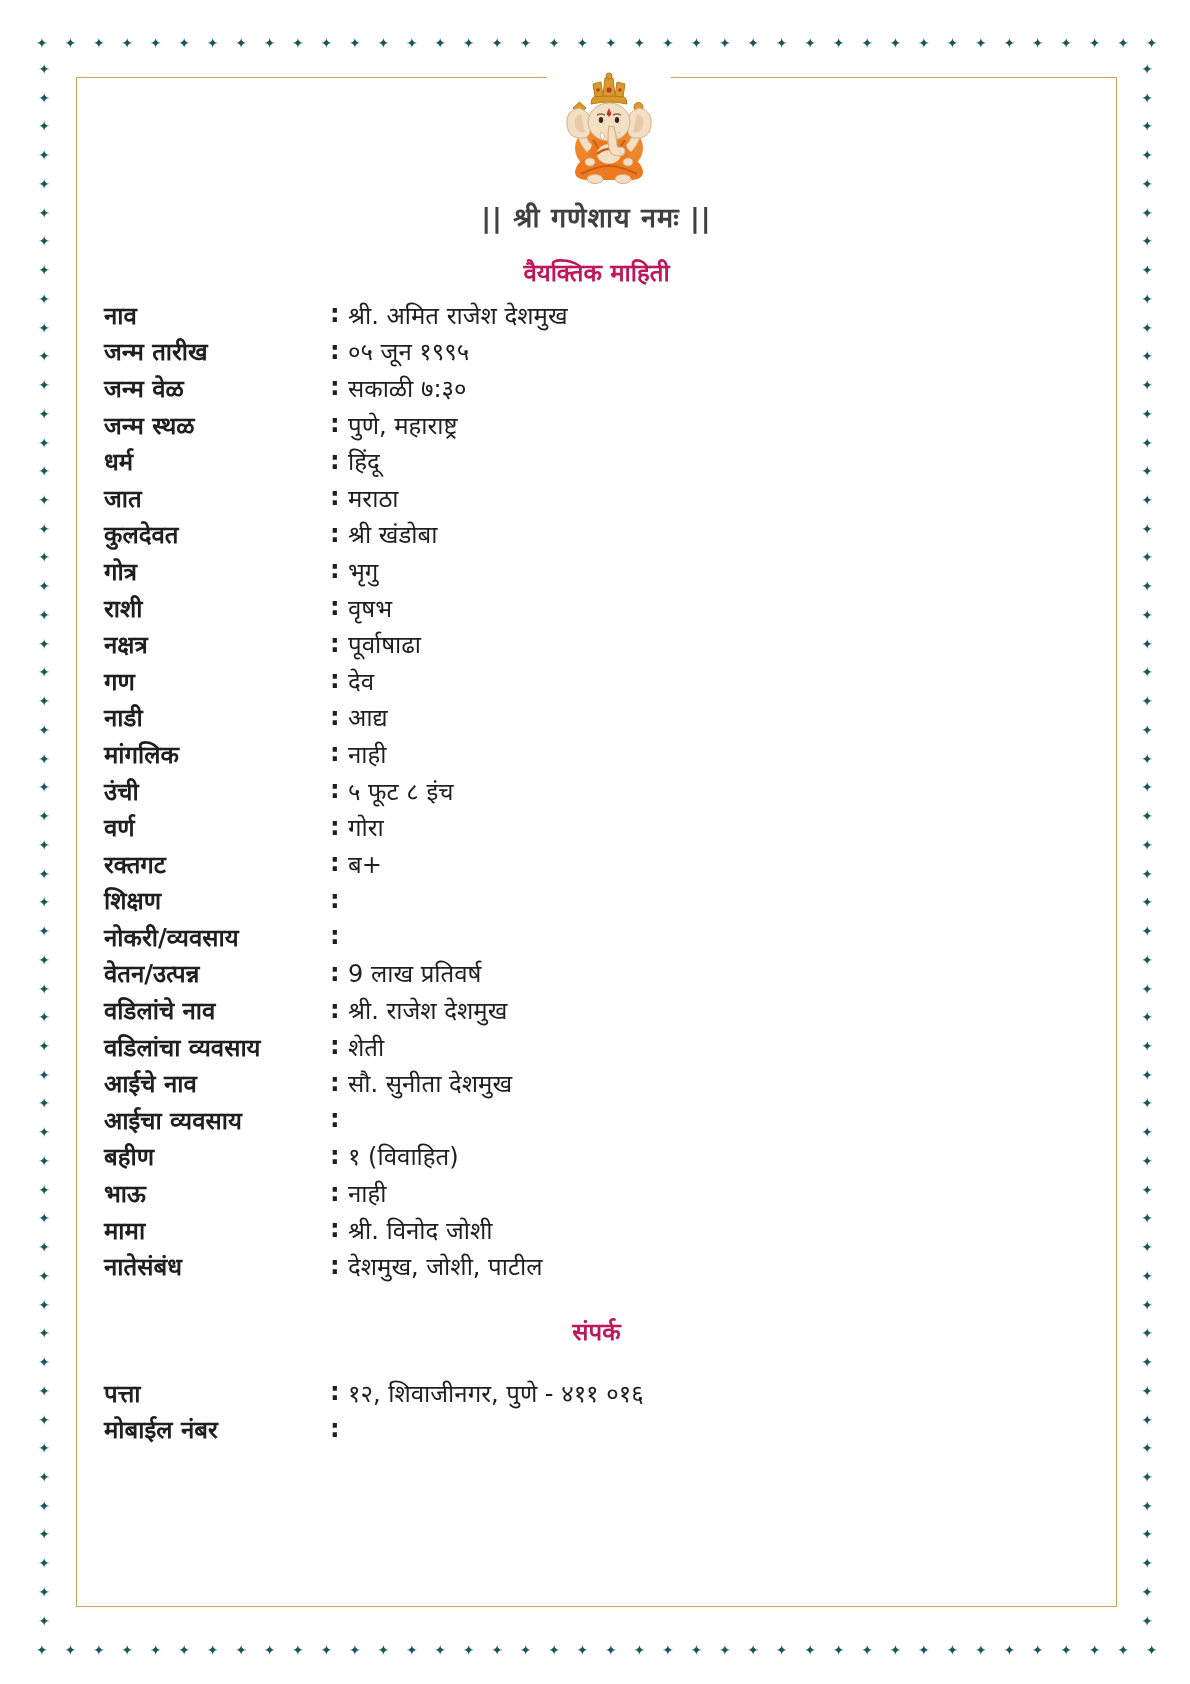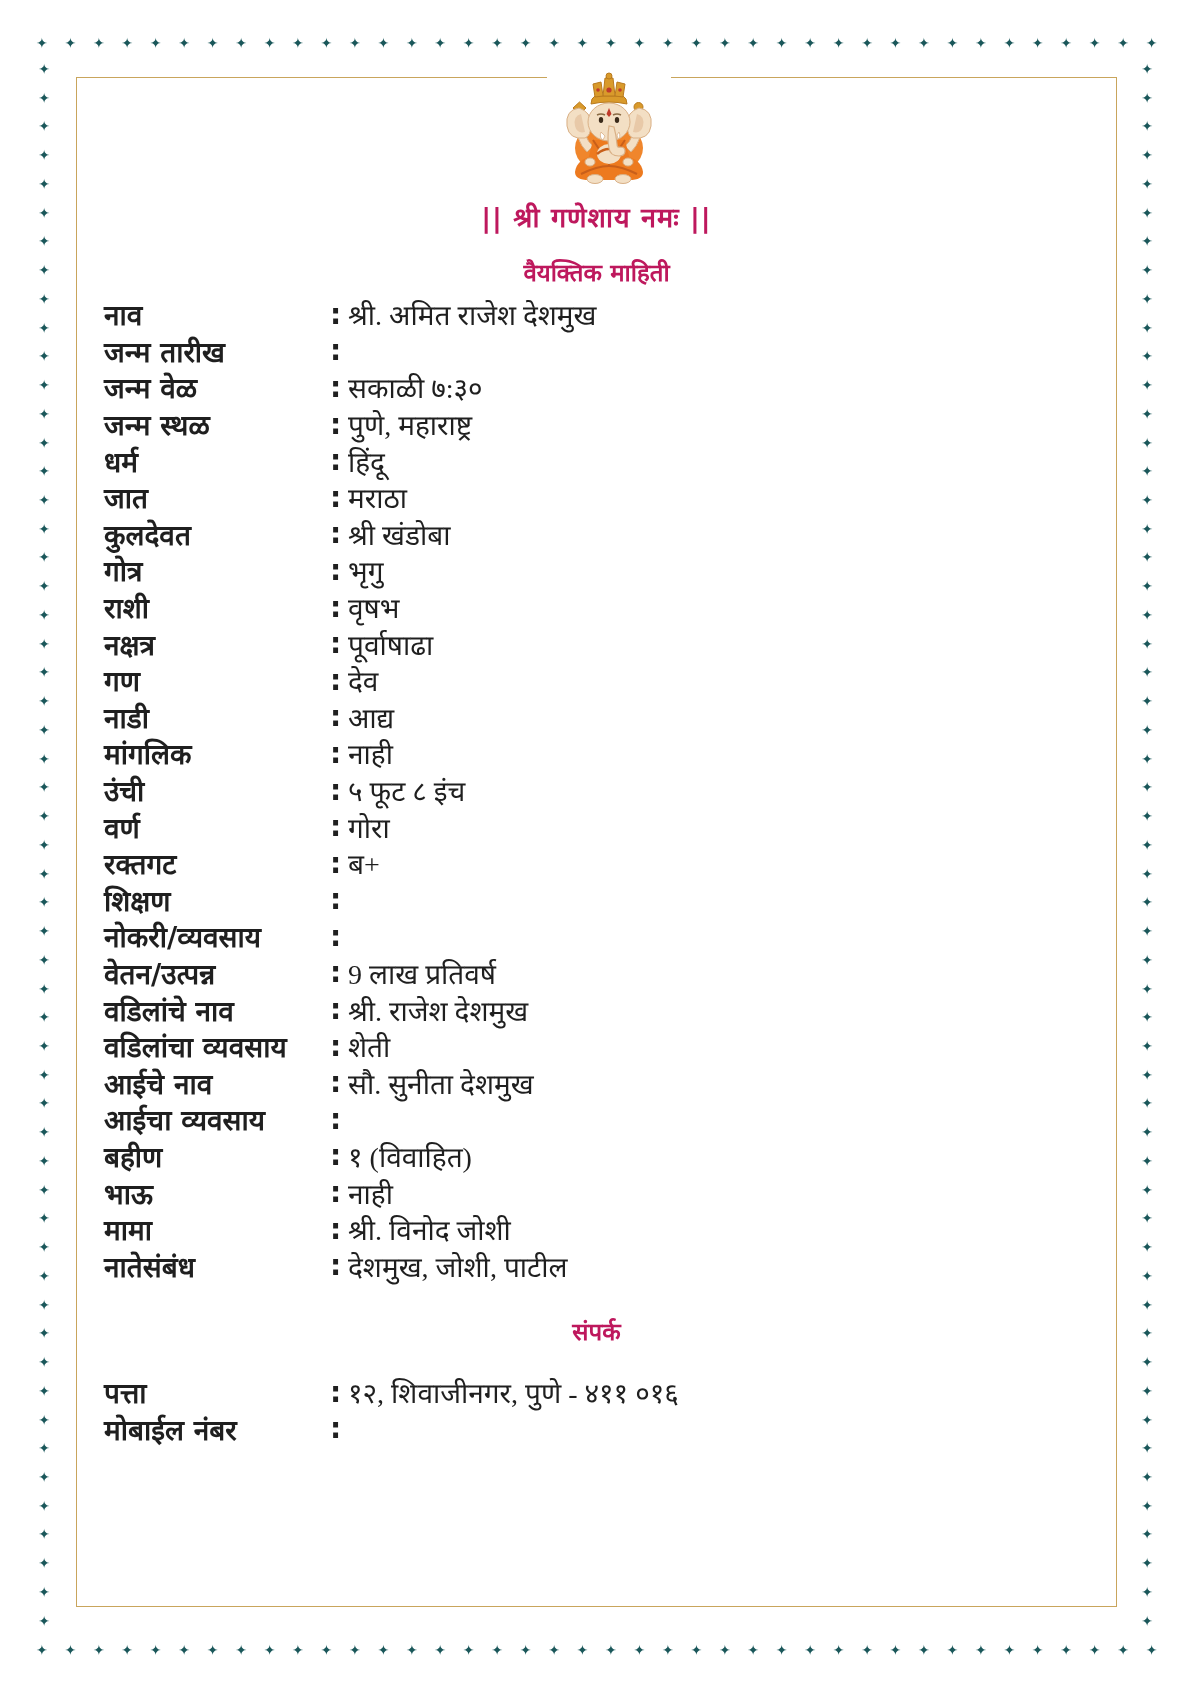--- a/index.html
+++ b/index.html
@@ -25,32 +25,32 @@
   .content{
     position:absolute;left:76px;top:77px;width:1041px;height:1530px;
     box-sizing:border-box;padding:0 28px;
   }
   .ganesha-wrap{
     width:124px;margin:-7px auto 0;transform:translateX(12px);
     background:#ffffff;display:flex;justify-content:center;position:relative;z-index:2;
   }
   .doc-title{
     text-align:center;margin-top:12px;
-    font-size:27px;font-weight:bold;color:#be185d;letter-spacing:1px;
+    font-size:27px;font-weight:bold;color:#404040;letter-spacing:1px;
   }
   .section-heading{
     text-align:center;font-size:24px;font-weight:bold;color:#be185d;
   }
   .sh-personal{margin:20px 0 8px;}
   .sh-family{margin:30px 0 12px;}
   .sh-contact{margin:30px 0 27px;}
-  .row{display:flex;align-items:center;height:36.6px;font-size:28px;}
+  .row{display:flex;align-items:center;height:36.6px;font-size:24px;}
   .row .lbl{width:226px;font-weight:600;flex-shrink:0;}
   .row .colon{width:18px;font-weight:600;flex-shrink:0;}
-  .row .val{flex:1;font-weight:400;font-family:Liberation Serif, serif;}
+  .row .val{flex:1;font-weight:400;}
 </style>
 </head>
 <body>
 
 <div class="b-row b-top">
     <span class="diamond">✦</span>
     <span class="diamond">✦</span>
     <span class="diamond">✦</span>
     <span class="diamond">✦</span>
     <span class="diamond">✦</span>
@@ -316,20 +316,21 @@
   <div id="sections-root">
       <div class="section-heading sh-personal">वैयक्तिक माहिती</div>
       <div class="row">
         <div class="lbl">नाव</div>
         <div class="colon">:</div>
         <div class="val">श्री. अमित राजेश देशमुख</div>
       </div>
       <div class="row">
         <div class="lbl">जन्म तारीख</div>
         <div class="colon">:</div>
+        <div class="val">०५ जून १९९५</div>
       </div>
       <div class="row">
         <div class="lbl">जन्म वेळ</div>
         <div class="colon">:</div>
         <div class="val">सकाळी ७:३०</div>
       </div>
       <div class="row">
         <div class="lbl">जन्म स्थळ</div>
         <div class="colon">:</div>
         <div class="val">पुणे, महाराष्ट्र</div>

